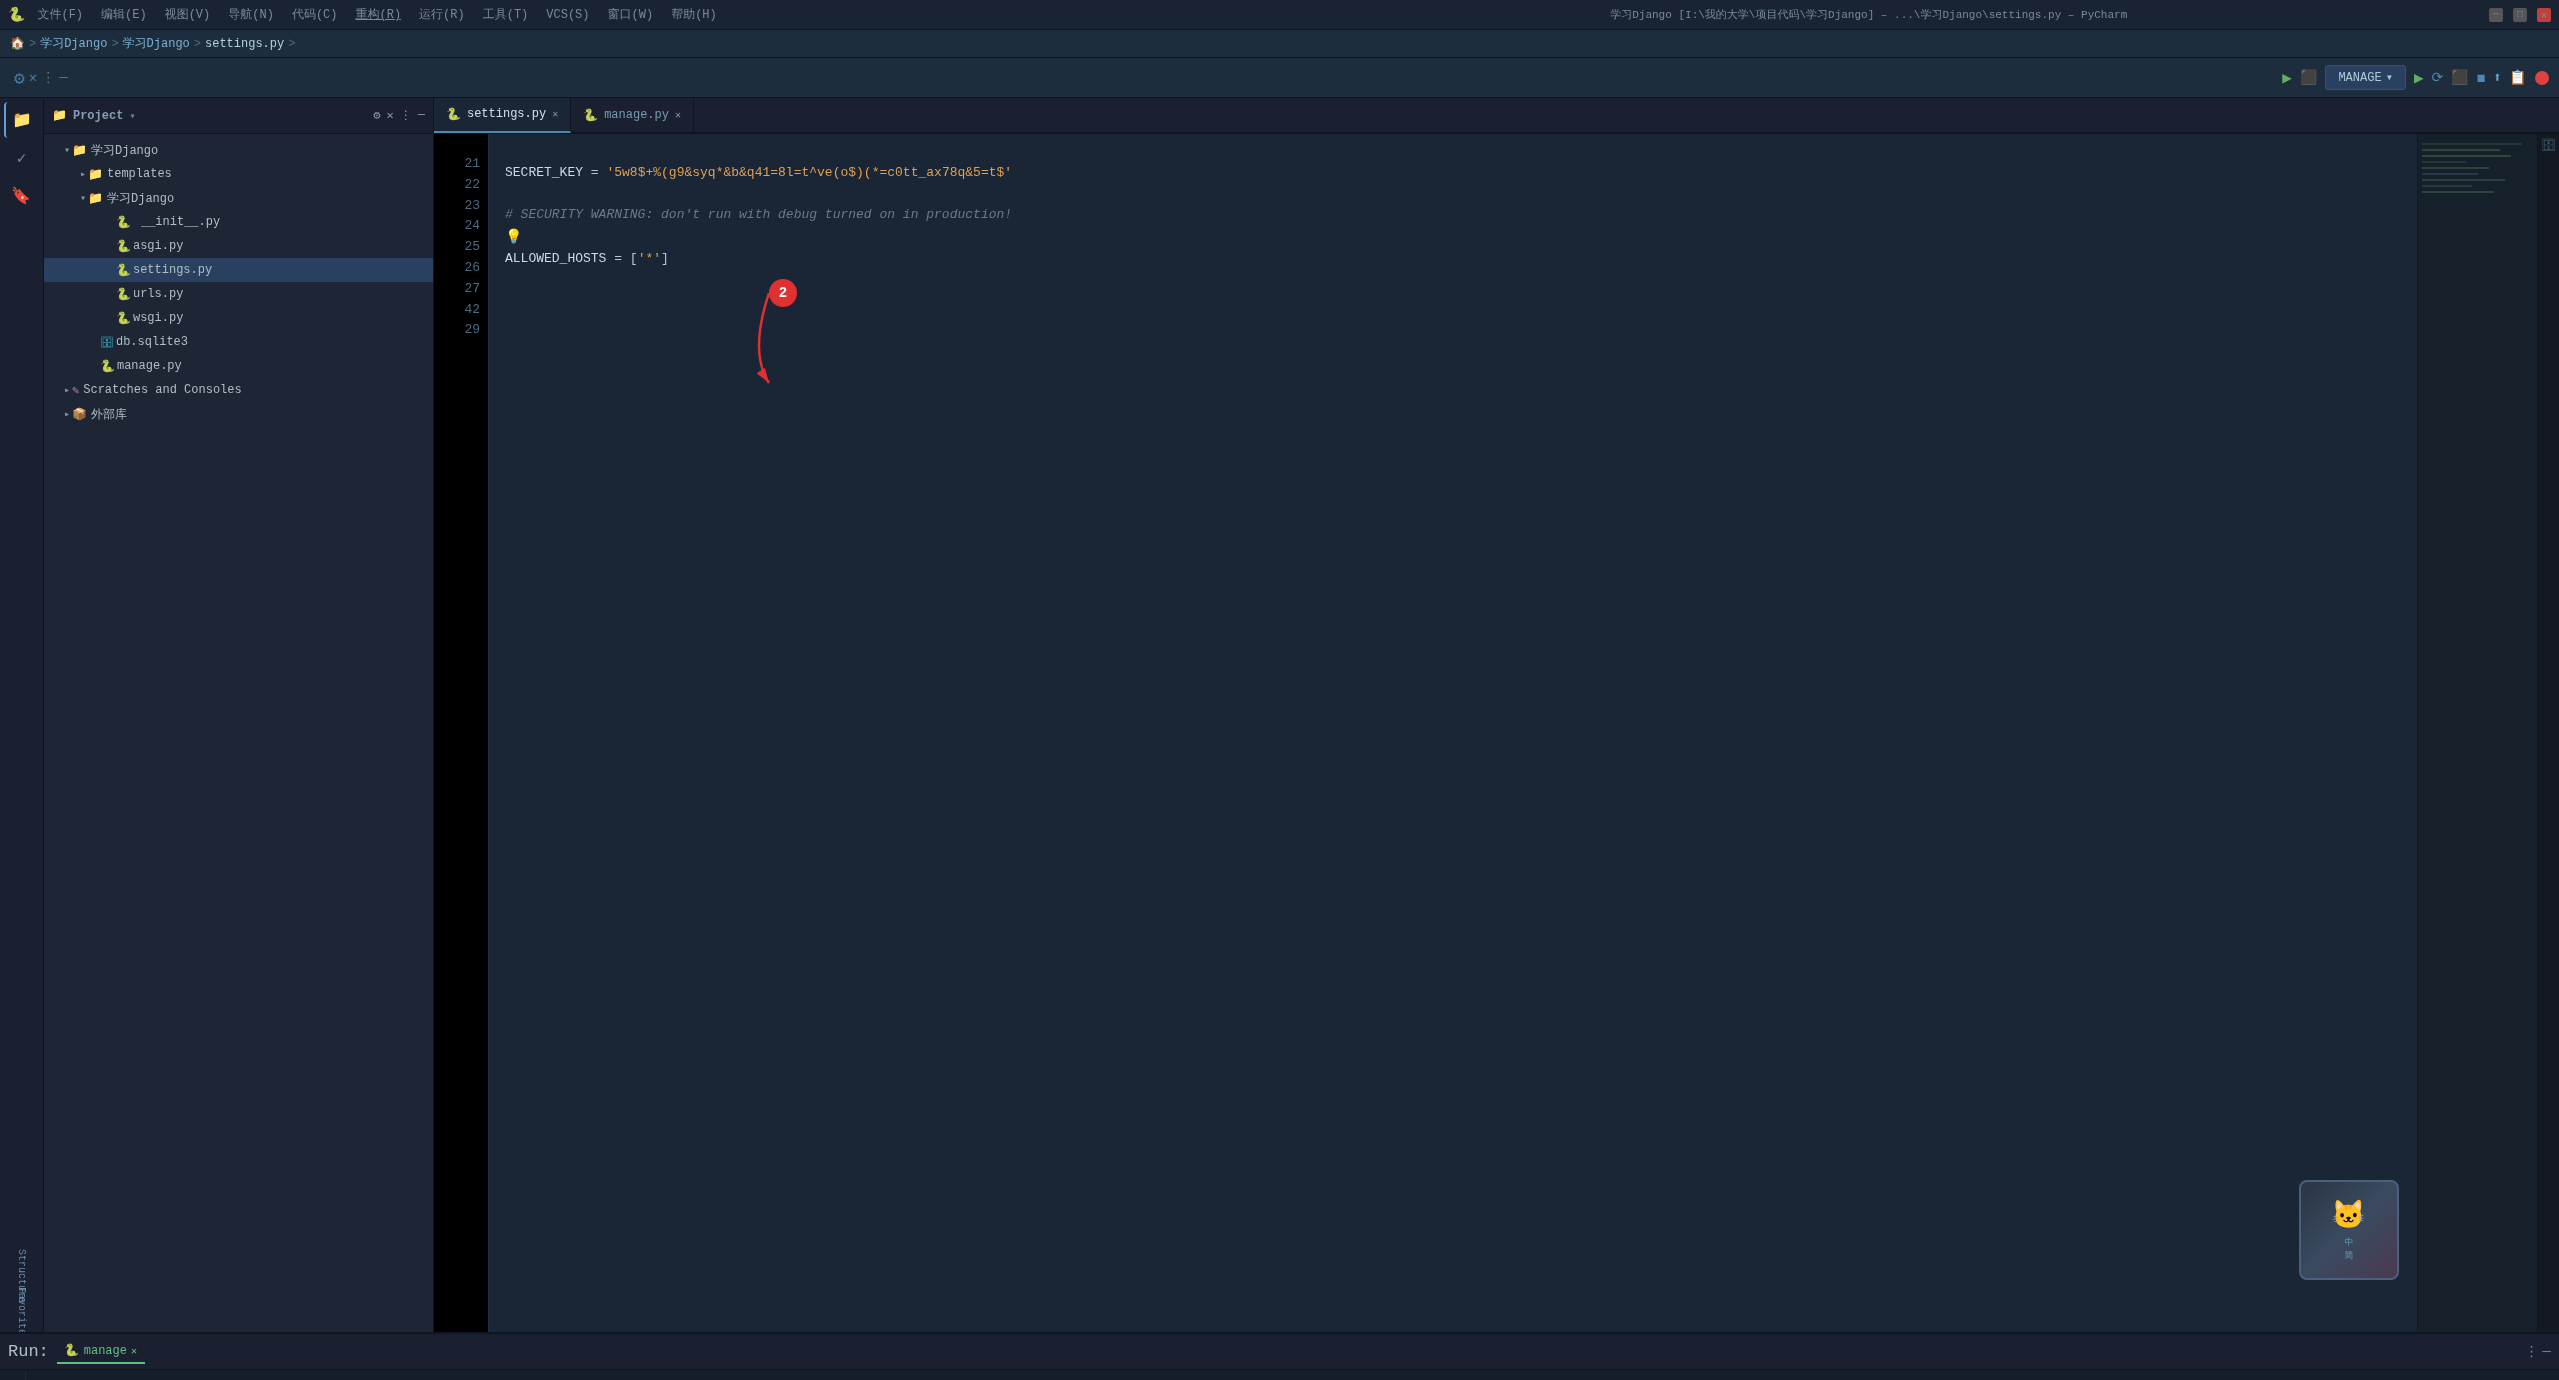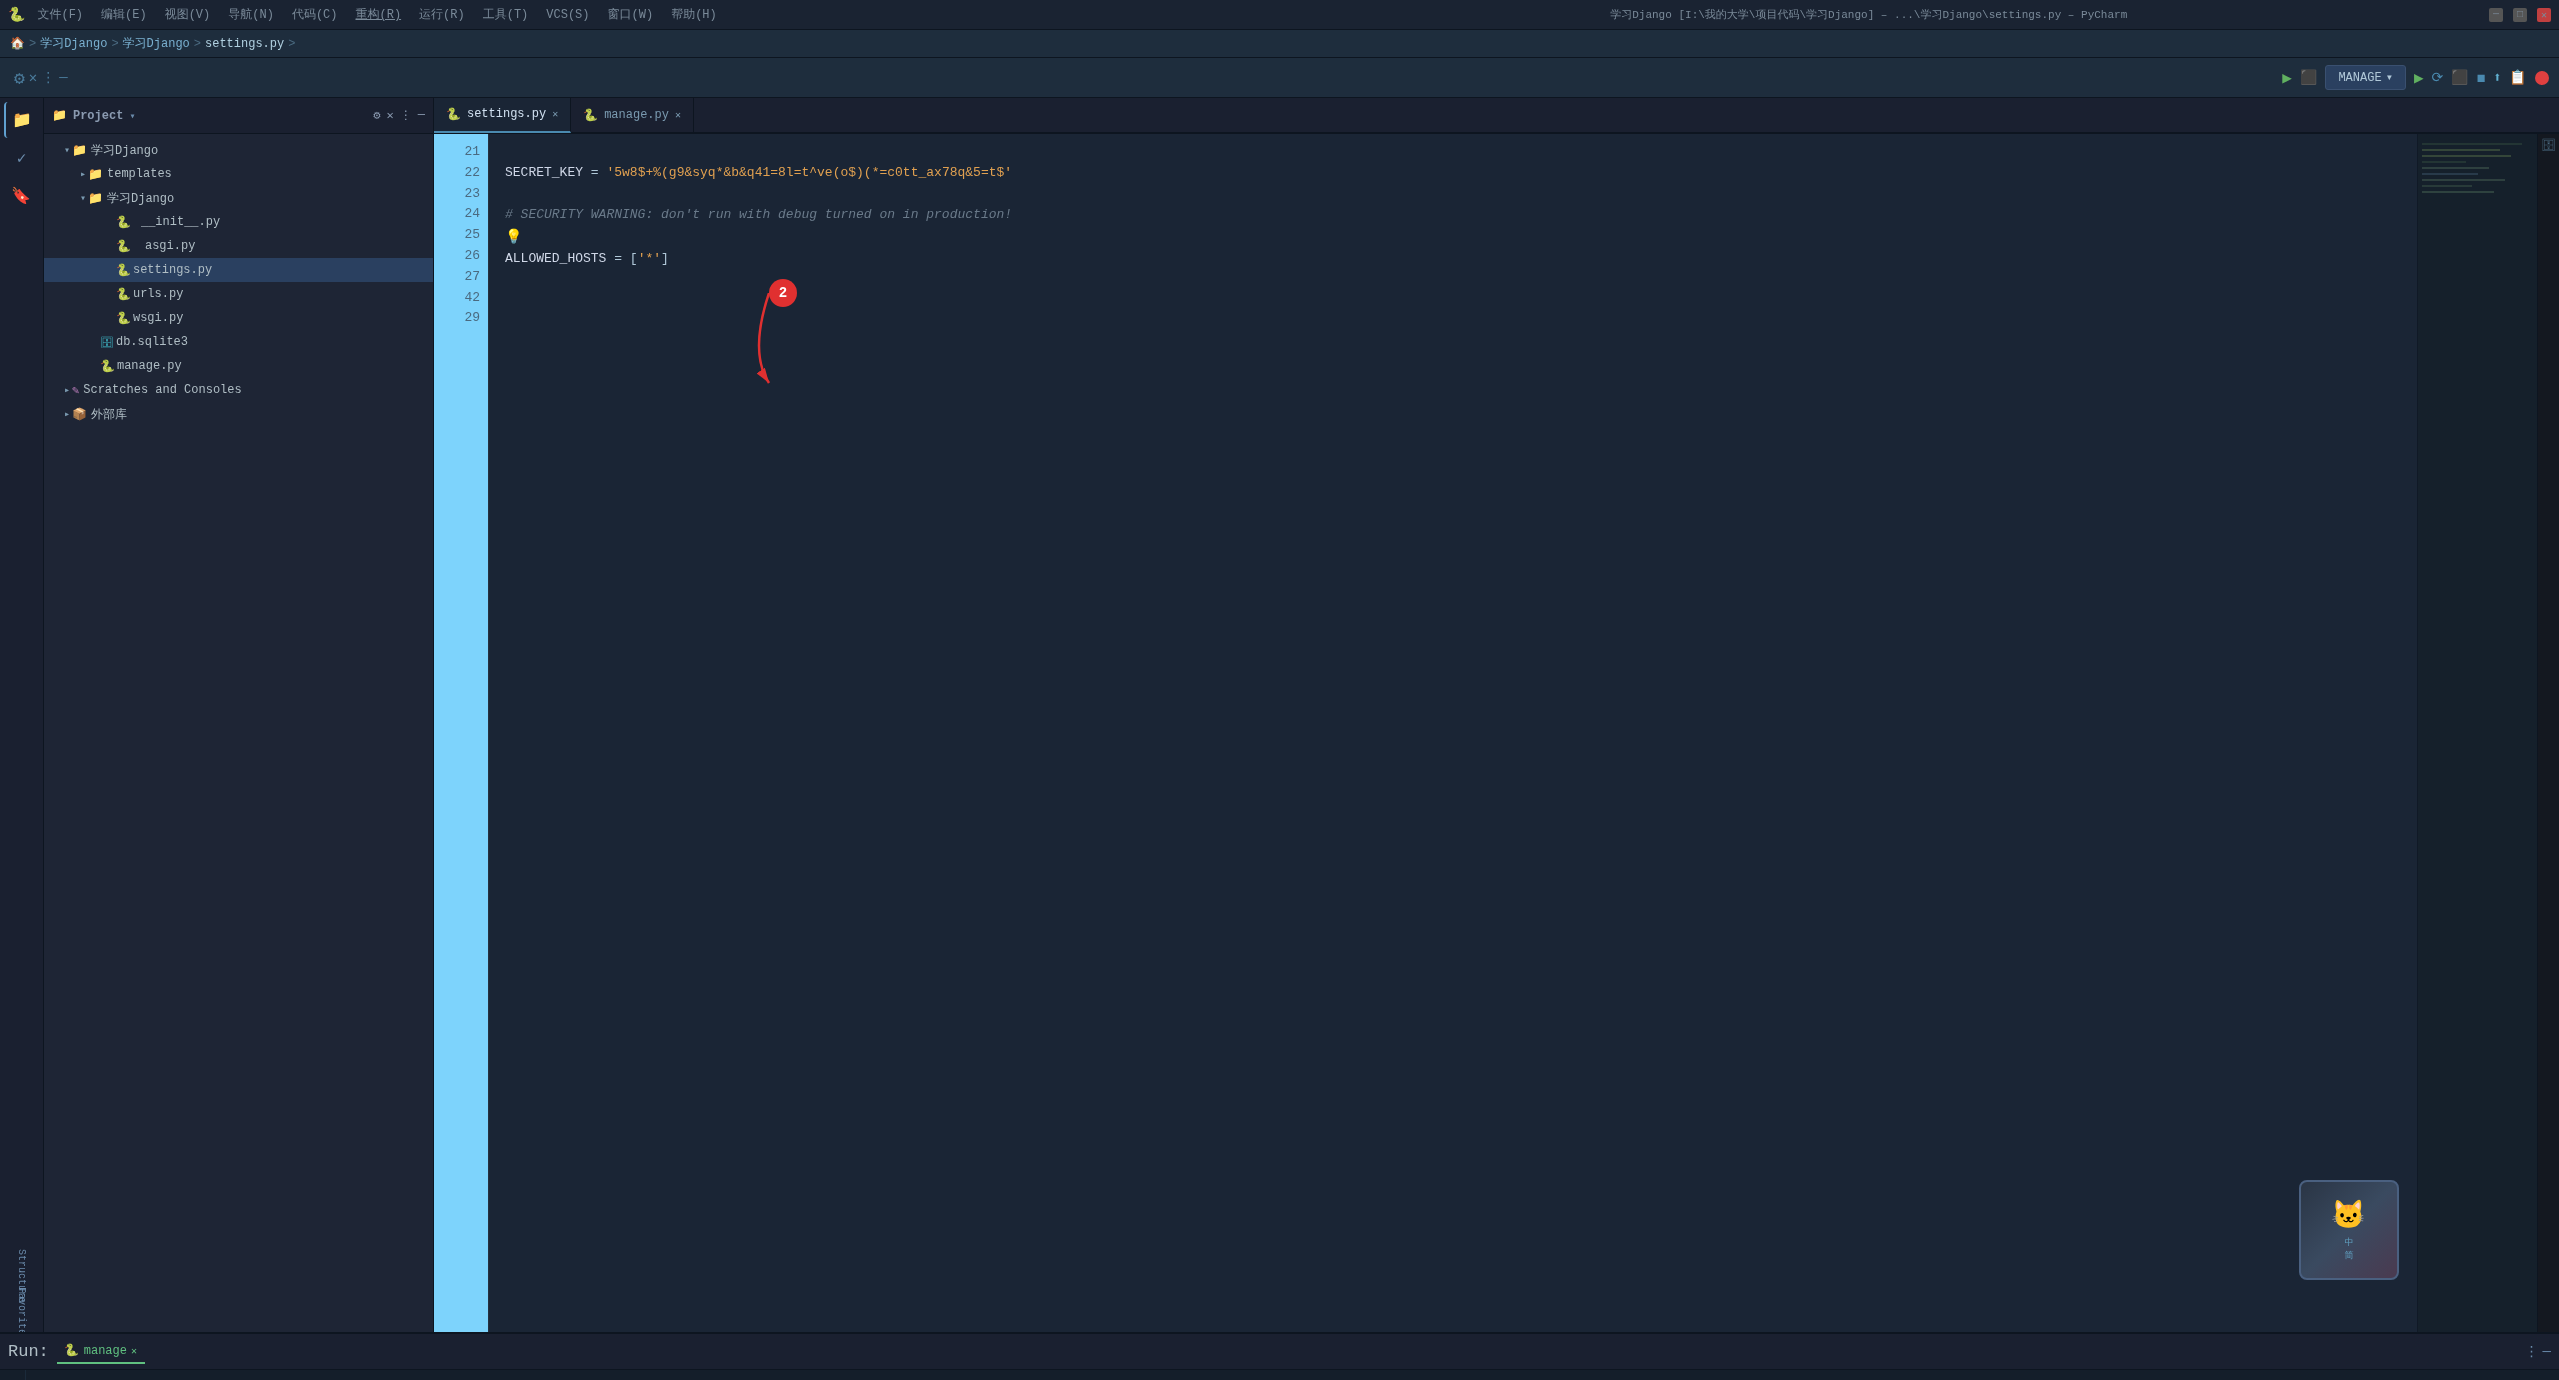--- a/index.html
+++ b/index.html
@@ -159,24 +159,24 @@
       color: #7a9ab0;
     }
     .tab.active {
       background: #1a2535;
       color: #d0e0f0;
       border-bottom: 2px solid #4a8ab0;
     }
     .tab-close { color: #7a9ab0; font-size: 10px; }
     .line-numbers {
       width: 55px;
-      background: #7dd3fc;
+      background: #000000;
       color: #4a6a80;
       text-align: right;
-      padding: 8px 8px 8px 0;
+      padding: 20px 8px 8px 0;
       font-size: 13px;
       line-height: 1.6;
       flex-shrink: 0;
       border-right: 1px solid #243040;
       user-select: none;
     }
     .code-content {
       flex: 1;
       padding: 8px 16px;
       font-size: 13px;
@@ -467,21 +467,21 @@
 
       <div class="tree-item indent3">
         <span style="width:16px; margin-right:4px;"></span>
         <span class="file-icon-py">🐍</span>
         <span style="margin-left:10px;">__init__.py</span>
       </div>
 
       <div class="tree-item indent3">
         <span style="width:16px; margin-right:4px;"></span>
         <span class="file-icon-py">🐍</span>
-        <span style="margin-left:14px;">asgi.py</span>
+        <span style="margin-left:2px;">asgi.py</span>
       </div>
 
       <div class="tree-item indent3 selected" style="position:relative;">
         <span style="width:16px; margin-right:4px;"></span>
         <span class="file-icon-py">🐍</span>
         <span style="margin-left:2px;">settings.py</span>
 
       </div>
 
       <div class="tree-item indent3">

